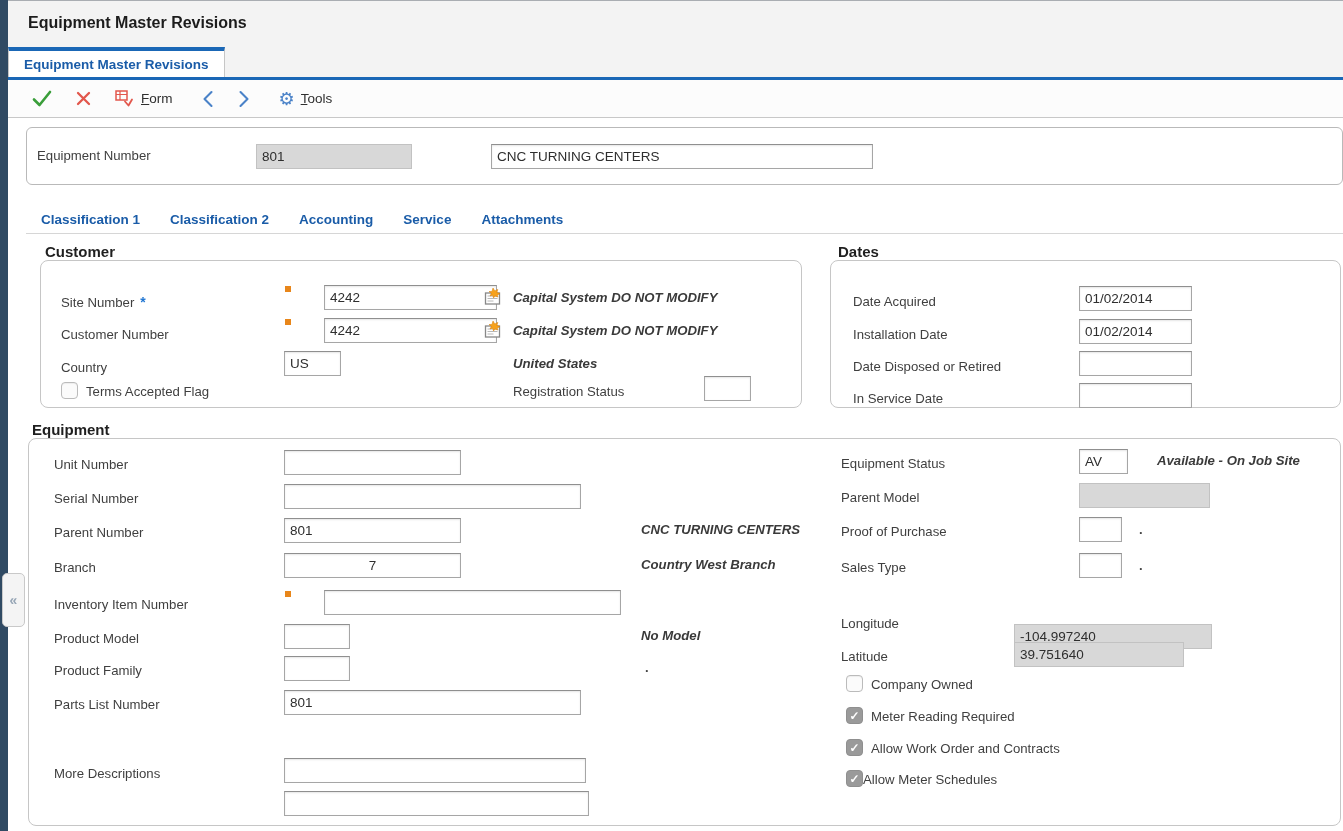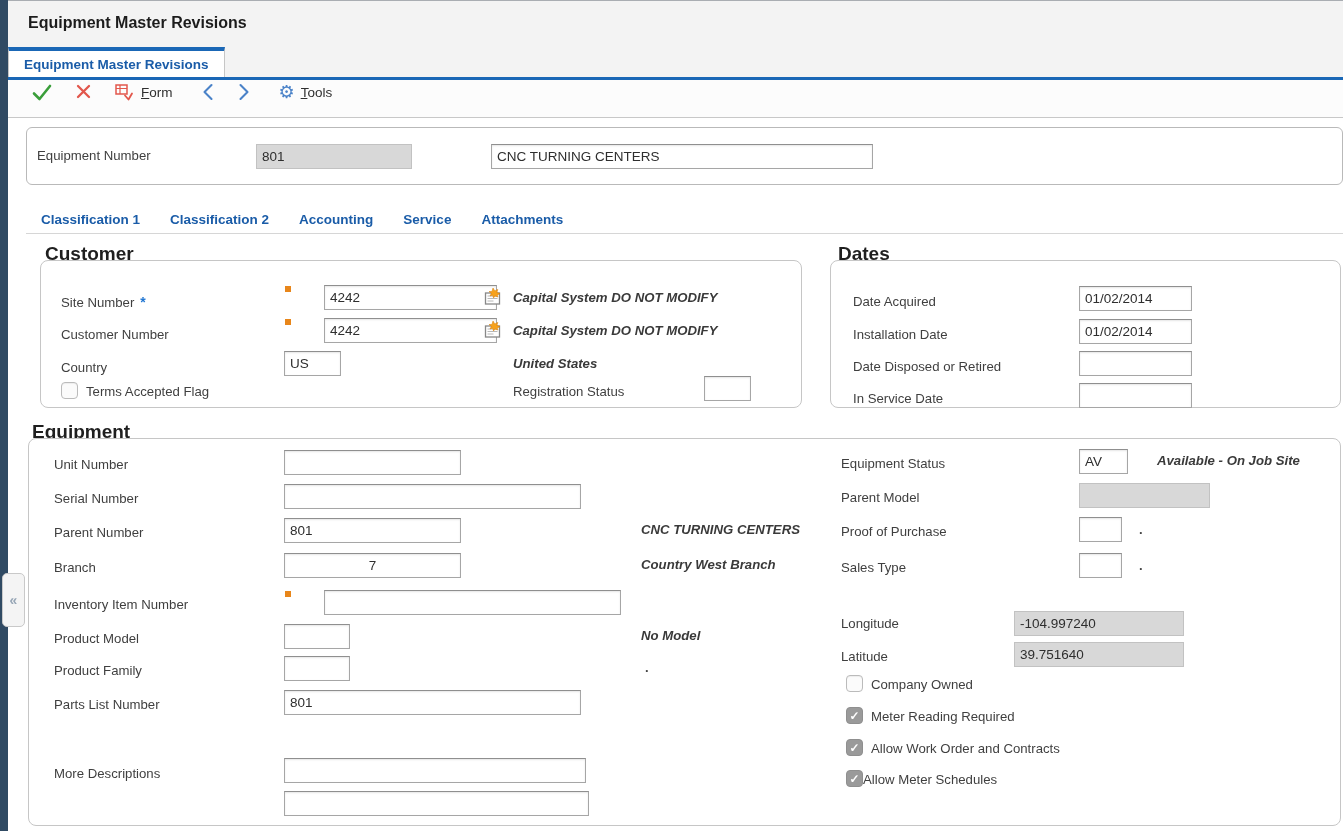--- a/index.html
+++ b/index.html
@@ -31,21 +31,21 @@
     font-weight:bold; font-size:13.5px; color:#1a5ca8; cursor:pointer;
   }
   .crumb.active {
     background:#fff; border-top:4px solid #1a67b6;
     border-left:1px solid #c6c6c6; border-right:1px solid #c6c6c6;
   }
   
   .toolbar {
     position:absolute; left:8px; right:0; top:80px; height:38px;
     background:#fcfcfc; border-bottom:1px solid #c8c8c8;
-    display:flex; align-items:flex-start; padding-left:16px;
+    display:flex; align-items:center; padding-left:16px;
   }
   .tbtn { display:flex; align-items:center; gap:6px; padding:3px 7px; cursor:pointer; border-radius:3px; }
   .tbtn .lbl { color:#2f2f2f; font-size:13.5px; }
   .mn { text-decoration:underline; }
   .sp8 { width:8px; } .sp14 { width:14px; }
   .gear-glyph::before { content:"\2699"; color:#4a82c8; font-size:18px; line-height:1; }
   
   .eq-header-box {
     position:absolute; left:26px; right:0; top:127px; height:58px;
     background:#fff; border:1px solid #b9b9b9; border-radius:6px;
@@ -57,21 +57,21 @@
     border:1px solid #a6a6a6; border-top-color:#8f8f8f;
     box-shadow:inset 0 1px 2px rgba(0,0,0,0.10);
     font-family:inherit; font-size:13.5px; color:#2e2e2e; padding:0 5px; outline:none;
   }
   .fin.gray { background:#d8d8d8; border-color:#c2c2c2; box-shadow:none; color:#2e2e2e; }
   .req::after { content:""; position:absolute; left:1px; top:1px; width:6px; height:6px; background:#e8861a; }
   .inwrap { position:absolute; }
   .inwrap .fin { left:0; top:0;margin-left:40px; }
   .desc { position:absolute; font-style:italic; font-weight:600; color:#3a3a3a; font-size:13.2px; white-space:nowrap; }
   .dot { position:absolute; font-weight:bold; color:#444; }
-  .ghead { position:absolute; font-weight:bold; color:#1f1f1f; font-size:19px; }
+  .ghead { position:absolute; font-weight:bold; color:#1f1f1f; font-size:15px; }
   .gbox { position:absolute; background:#fff; border:1px solid #c6c6c6; border-radius:8px; }
   .asterisk { color:#2176d2; font-weight:bold; font-size:14px; margin-left:6px; }
   
   .form-tabs {
     position:absolute; left:26px; right:0; top:206px; height:28px;
     border-bottom:1px solid #d6d6d6; display:flex; align-items:stretch;
   }
   .ftab {
     display:flex; align-items:center; padding:0 15px; cursor:pointer;
     font-weight:bold; font-size:13.5px; color:#1a5ca8; white-space:nowrap;
@@ -270,21 +270,21 @@
 
   <span class="flabel" style="left:812px; top:85px;">Proof of Purchase</span>
   <input class="fin" style="left: 1050px; top: 78px; width: 43px;" value="">
   <span class="dot" style="left:1110px; top:83px;">.</span>
 
   <span class="flabel" style="left:812px; top:121px;">Sales Type</span>
   <input class="fin" style="left: 1050px; top: 114px; width: 43px;" value="">
   <span class="dot" style="left:1110px; top:119px;">.</span>
 
   <span class="flabel" style="left:812px; top:177px;">Longitude</span>
-  <input class="fin gray" style="left: 985px; top: 172px; width: 170px;" readonly="" value="-104.997240">
+  <input class="fin gray" style="left: 985px; top: 185px; width: 198px;" readonly="" value="-104.997240">
 
   <span class="flabel" style="left:812px; top:210px;">Latitude</span>
   <input class="fin gray" style="left: 985px; top: 203px; width: 170px;" readonly="" value="39.751640">
 
   <span class="cb" style="left:817px; top:236px;"></span>
   <span class="cblabel" style="left:842px; top:238px;">Company Owned</span>
 
   <span class="cb checked" style="left:817px; top:268px;"></span>
   <span class="cblabel" style="left:842px; top:270px;">Meter Reading Required</span>
 

